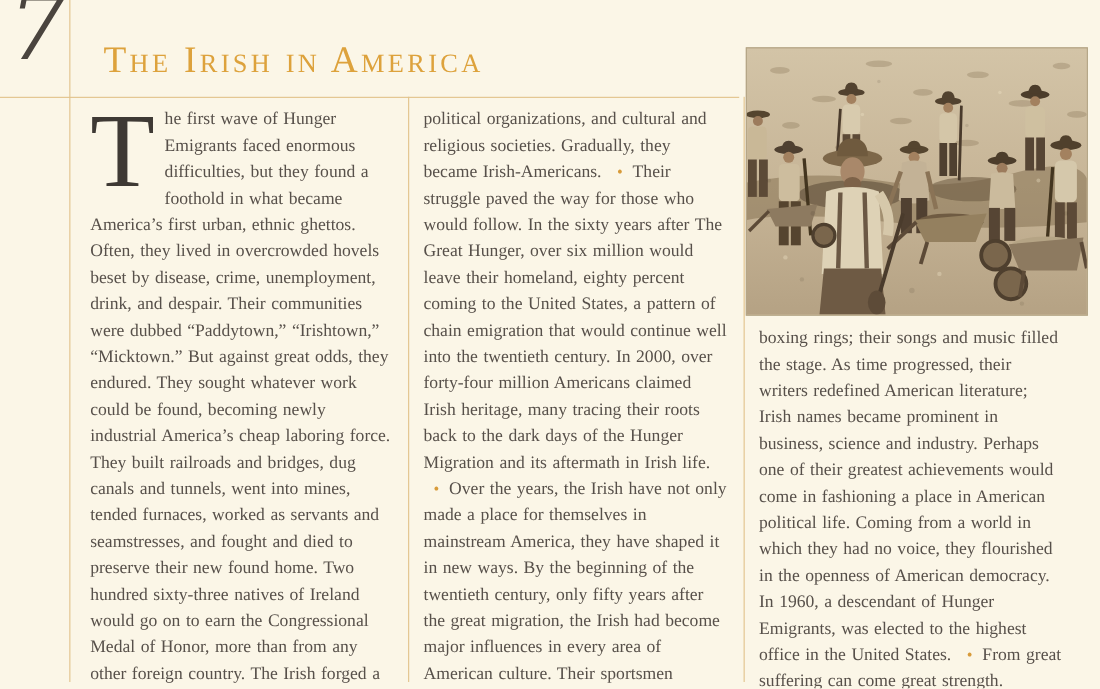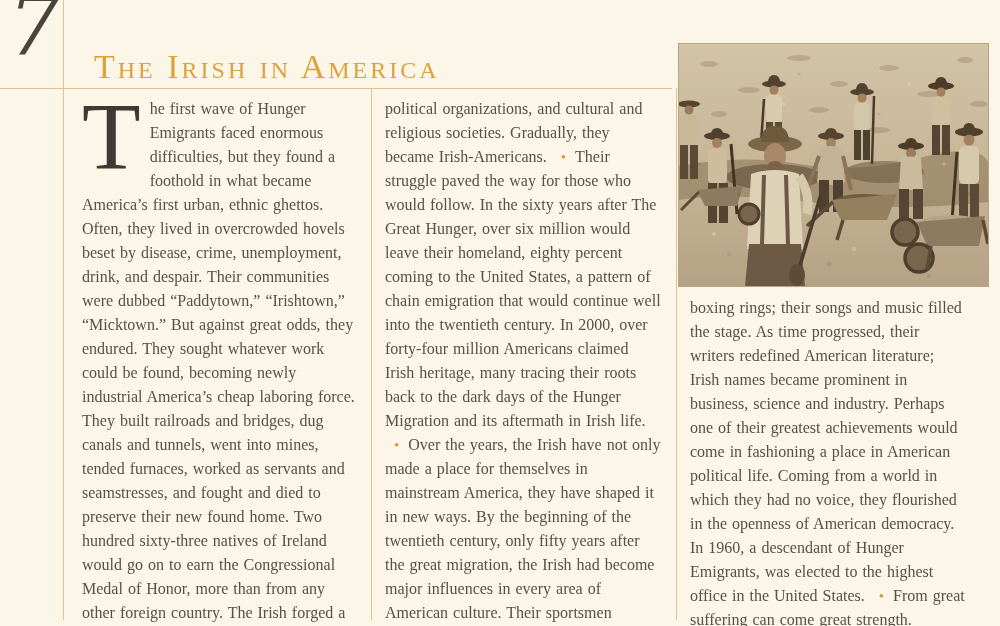--- a/index.html
+++ b/index.html
@@ -14,21 +14,21 @@
   .vrule-mid2{left:676px;top:88px;height:532px;}
   .hrule{position:absolute;left:0;top:88px;width:672px;height:1px;background:#e2c28a;}
   
   .chapter-number{
     position:absolute;left:8px;top:-14px;
     font-family:"DejaVu Serif",serif;font-style:italic;
     font-size:82px;line-height:1;color:#4a443e;
   }
   
   .page-title{
-    position:absolute;left:94px;top:48px;
+    position:absolute;left:94px;top:36px;
     font-family:"Liberation Serif",serif;
     font-variant:small-caps;font-size:34px;line-height:1.1;
     letter-spacing:3px;color:#dda23c;white-space:nowrap;
   }
   
   .col{
     position:absolute;color:#57504a;font-size:16px;line-height:24px;
     text-align:left;word-spacing:1px;
   }
   .col-1{left:82px;top:97px;width:277px;}

